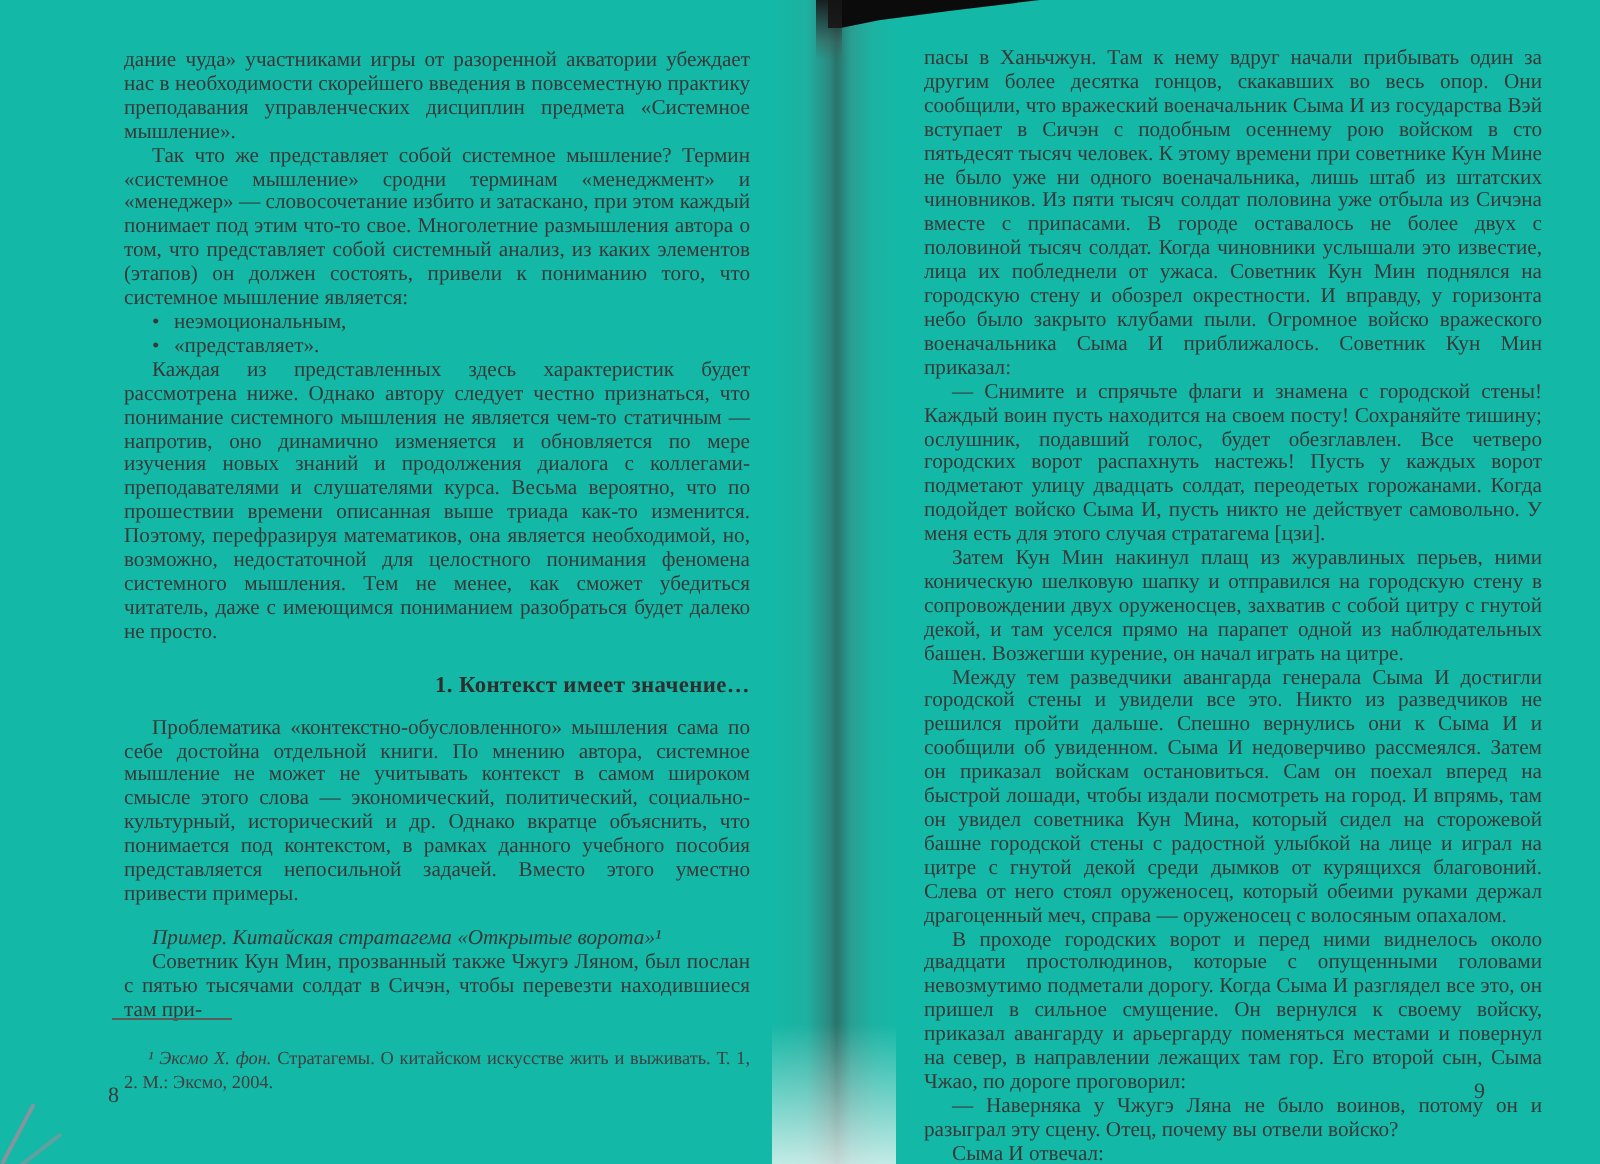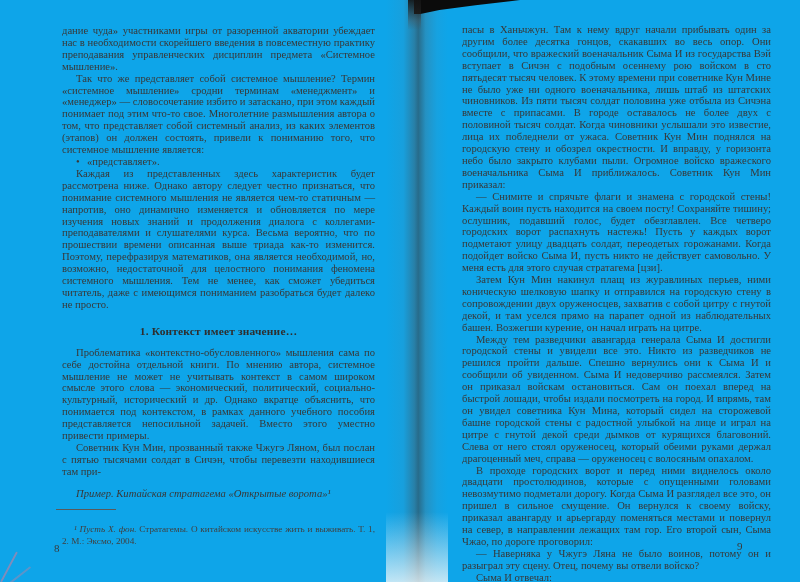--- a/index.html
+++ b/index.html
@@ -1,34 +1,34 @@
 <!DOCTYPE html>
 <html><head>
 <meta charset="utf-8">
 <style>
   html,body { margin:0; padding:0; }
   .scan {
     position:relative; width:800px; height:582px; overflow:hidden;
-    background:#0ea5e9;
+    background:#14b8a6;
     font-family:"Liberation Serif", serif;
     color:#383838;
   }
   .textblock { position:absolute; }
   .tb-left  { left:62px;  top:25px; width:313px; }
   .tb-right { left:462px; top:24px; width:309px; }
   .textblock p { margin:0; font-size:10.6px; line-height:11.9px; text-align:justify; color:#383838; }
   .ind { text-indent:14px; }
   .cont { text-indent:0; }
   ul.bullets { margin:0 0 0 14px; padding:0; list-style:none; }
   ul.bullets li {
     position:relative; padding-left:11px; font-size:10.6px; line-height:11.9px; color:#383838;
   }
   ul.bullets li::before { content:"\2022"; position:absolute; left:0; top:0; font-size:10.6px; }
   h2.heading {
-    margin:14px 0 10px 0; text-align:center; font-size:11.4px; font-weight:bold;
+    margin:14px 0 10px 0; text-align:right; font-size:11.4px; font-weight:bold;
     color:#2e2e2e; letter-spacing:0.2px;
   }
   p.example-title { font-style:italic; margin-top:10px !important; }
   .footnote-rule { position:absolute; left:56px; top:509px; width:60px; height:0; border-top:1px solid #5a5a5a; }
   .footnote {
     position:absolute; left:62px; top:515px; width:313px;
     font-size:9.2px; line-height:11.6px; text-align:justify; text-indent:12px; color:#404040;
   }
   .footnote .fn-author { font-style:italic; }
   .pagenum { position:absolute; font-size:11px; color:#3a3a3a; }
@@ -72,30 +72,31 @@
 </head>
 <body>
 
 <div class="scan">
 
   <div>
     <div class="textblock tb-left">
       <p class="cont">дание чуда» участниками игры от разоренной акватории убеждает нас в необходимости скорейшего введения в повсеместную практику преподавания управленческих дисциплин предмета «Системное мышление».</p>
       <p class="ind">Так что же представляет собой системное мышление? Термин «системное мышление» сродни терминам «менеджмент» и «менеджер» — словосочетание избито и затаскано, при этом каждый понимает под этим что-то свое. Многолетние размышления автора о том, что представляет собой системный анализ, из каких элементов (этапов) он должен состоять, привели к пониманию того, что системное мышление является:</p>
       <ul class="bullets">
+        <li>неэмоциональным,</li>
         <li>«представляет».</li>
       </ul>
       <p class="ind">Каждая из представленных здесь характеристик будет рассмотрена ниже. Однако автору следует честно признаться, что понимание системного мышления не является чем-то статичным — напротив, оно динамично изменяется и обновляется по мере изучения новых знаний и продолжения диалога с коллегами-преподавателями и слушателями курса. Весьма вероятно, что по прошествии времени описанная выше триада как-то изменится. Поэтому, перефразируя математиков, она является необходимой, но, возможно, недостаточной для целостного понимания феномена системного мышления. Тем не менее, как сможет убедиться читатель, даже с имеющимся пониманием разобраться будет далеко не просто.</p>
       <h2 class="heading">1. Контекст имеет значение…</h2>
       <p class="ind">Проблематика «контекстно-обусловленного» мышления сама по себе достойна отдельной книги. По мнению автора, системное мышление не может не учитывать контекст в самом широком смысле этого слова — экономический, политический, социально-культурный, исторический и др. Однако вкратце объяснить, что понимается под контекстом, в рамках данного учебного пособия представляется непосильной задачей. Вместо этого уместно привести примеры.</p>
+      <p class="ind example-title">Пример. Китайская стратагема «Открытые ворота»¹</p>
       <p class="ind">Советник Кун Мин, прозванный также Чжугэ Ляном, был послан с пятью тысячами солдат в Сичэн, чтобы перевезти находившиеся там при-</p>
-      <p class="ind example-title">Пример. Китайская стратагема «Открытые ворота»¹</p>
     </div>
     <div class="footnote-rule"></div>
-    <p class="footnote"><span class="fn-author">¹ Пусть Х. фон.</span><span> Стратагемы. О китайском искусстве жить и выживать. Т. 1, 2. М.: Эксмо, 2004.</span></p>
+    <p class="footnote"><span class="fn-author">¹ Эксмо Х. фон.</span><span> Стратагемы. О китайском искусстве жить и выживать. Т. 1, 2. М.: Эксмо, 2004.</span></p>
     <div class="pagenum pagenum-left">8</div>
   </div>
 
   <div>
     <div class="textblock tb-right">
       <p class="cont">пасы в Ханьчжун. Там к нему вдруг начали прибывать один за другим более десятка гонцов, скакавших во весь опор. Они сообщили, что вражеский военачальник Сыма И из государства Вэй вступает в Сичэн с подобным осеннему рою войском в сто пятьдесят тысяч человек. К этому времени при советнике Кун Мине не было уже ни одного военачальника, лишь штаб из штатских чиновников. Из пяти тысяч солдат половина уже отбыла из Сичэна вместе с припасами. В городе оставалось не более двух с половиной тысяч солдат. Когда чиновники услышали это известие, лица их побледнели от ужаса. Советник Кун Мин поднялся на городскую стену и обозрел окрестности. И вправду, у горизонта небо было закрыто клубами пыли. Огромное войско вражеского военачальника Сыма И приближалось. Советник Кун Мин приказал:</p>
       <p class="ind">— Снимите и спрячьте флаги и знамена с городской стены! Каждый воин пусть находится на своем посту! Сохраняйте тишину; ослушник, подавший голос, будет обезглавлен. Все четверо городских ворот распахнуть настежь! Пусть у каждых ворот подметают улицу двадцать солдат, переодетых горожанами. Когда подойдет войско Сыма И, пусть никто не действует самовольно. У меня есть для этого случая стратагема [цзи].</p>
       <p class="ind">Затем Кун Мин накинул плащ из журавлиных перьев, ними коническую шелковую шапку и отправился на городскую стену в сопровождении двух оруженосцев, захватив с собой цитру с гнутой декой, и там уселся прямо на парапет одной из наблюдательных башен. Возжегши курение, он начал играть на цитре.</p>
       <p class="ind">Между тем разведчики авангарда генерала Сыма И достигли городской стены и увидели все это. Никто из разведчиков не решился пройти дальше. Спешно вернулись они к Сыма И и сообщили об увиденном. Сыма И недоверчиво рассмеялся. Затем он приказал войскам остановиться. Сам он поехал вперед на быстрой лошади, чтобы издали посмотреть на город. И впрямь, там он увидел советника Кун Мина, который сидел на сторожевой башне городской стены с радостной улыбкой на лице и играл на цитре с гнутой декой среди дымков от курящихся благовоний. Слева от него стоял оруженосец, который обеими руками держал драгоценный меч, справа — оруженосец с волосяным опахалом.</p>
       <p class="ind">В проходе городских ворот и перед ними виднелось около двадцати простолюдинов, которые с опущенными головами невозмутимо подметали дорогу. Когда Сыма И разглядел все это, он пришел в сильное смущение. Он вернулся к своему войску, приказал авангарду и арьергарду поменяться местами и повернул на север, в направлении лежащих там гор. Его второй сын, Сыма Чжао, по дороге проговорил:</p>

